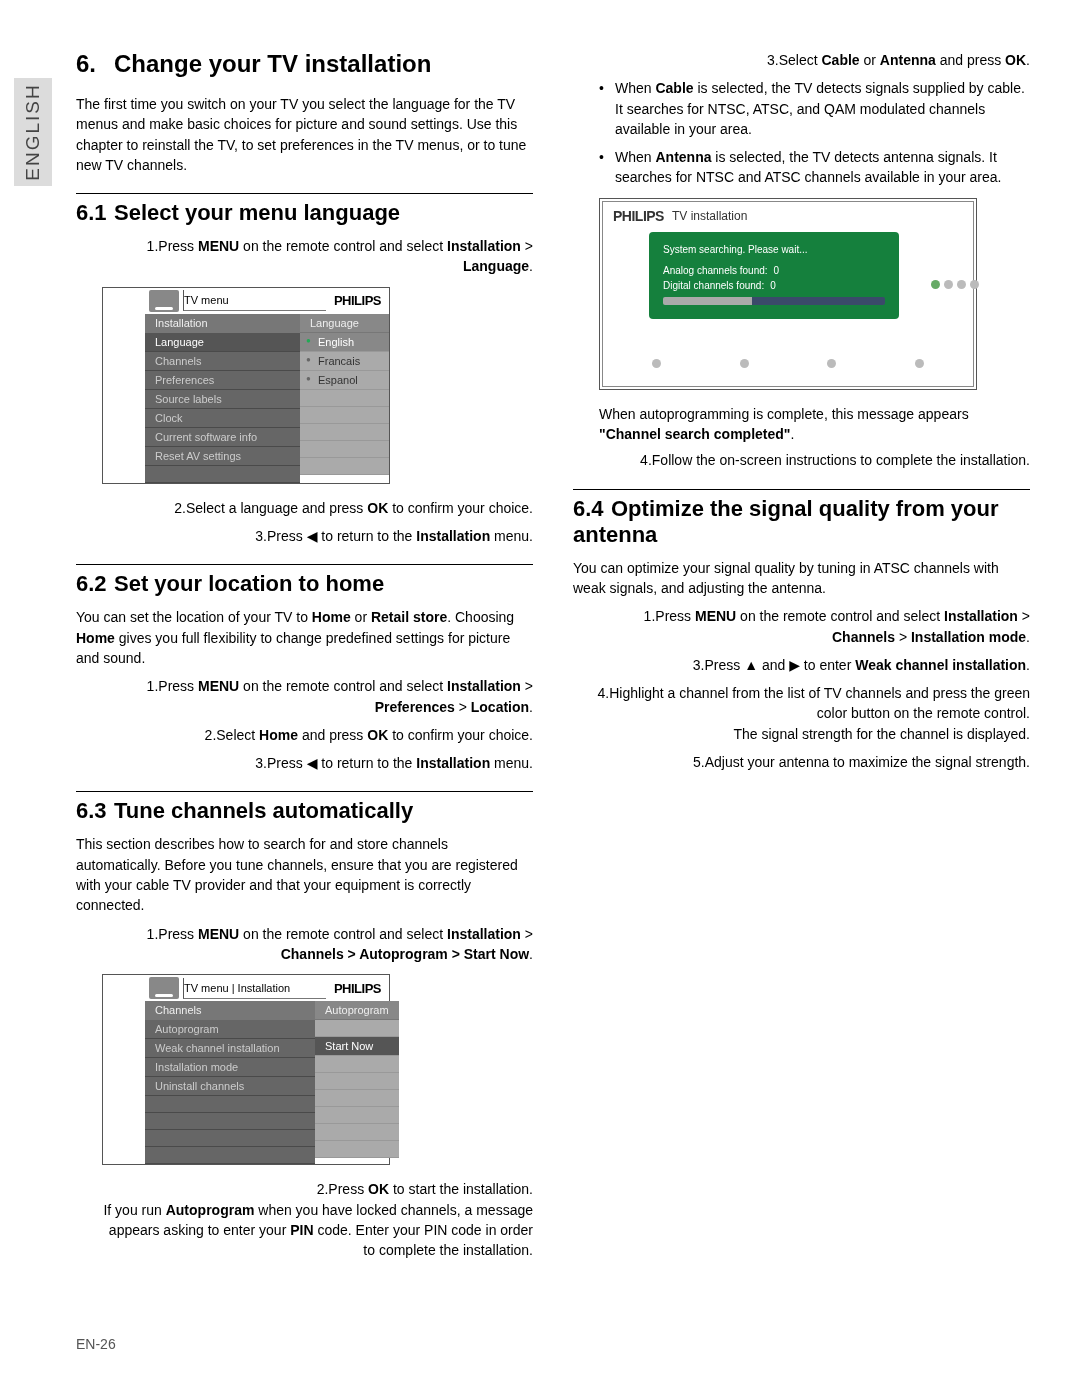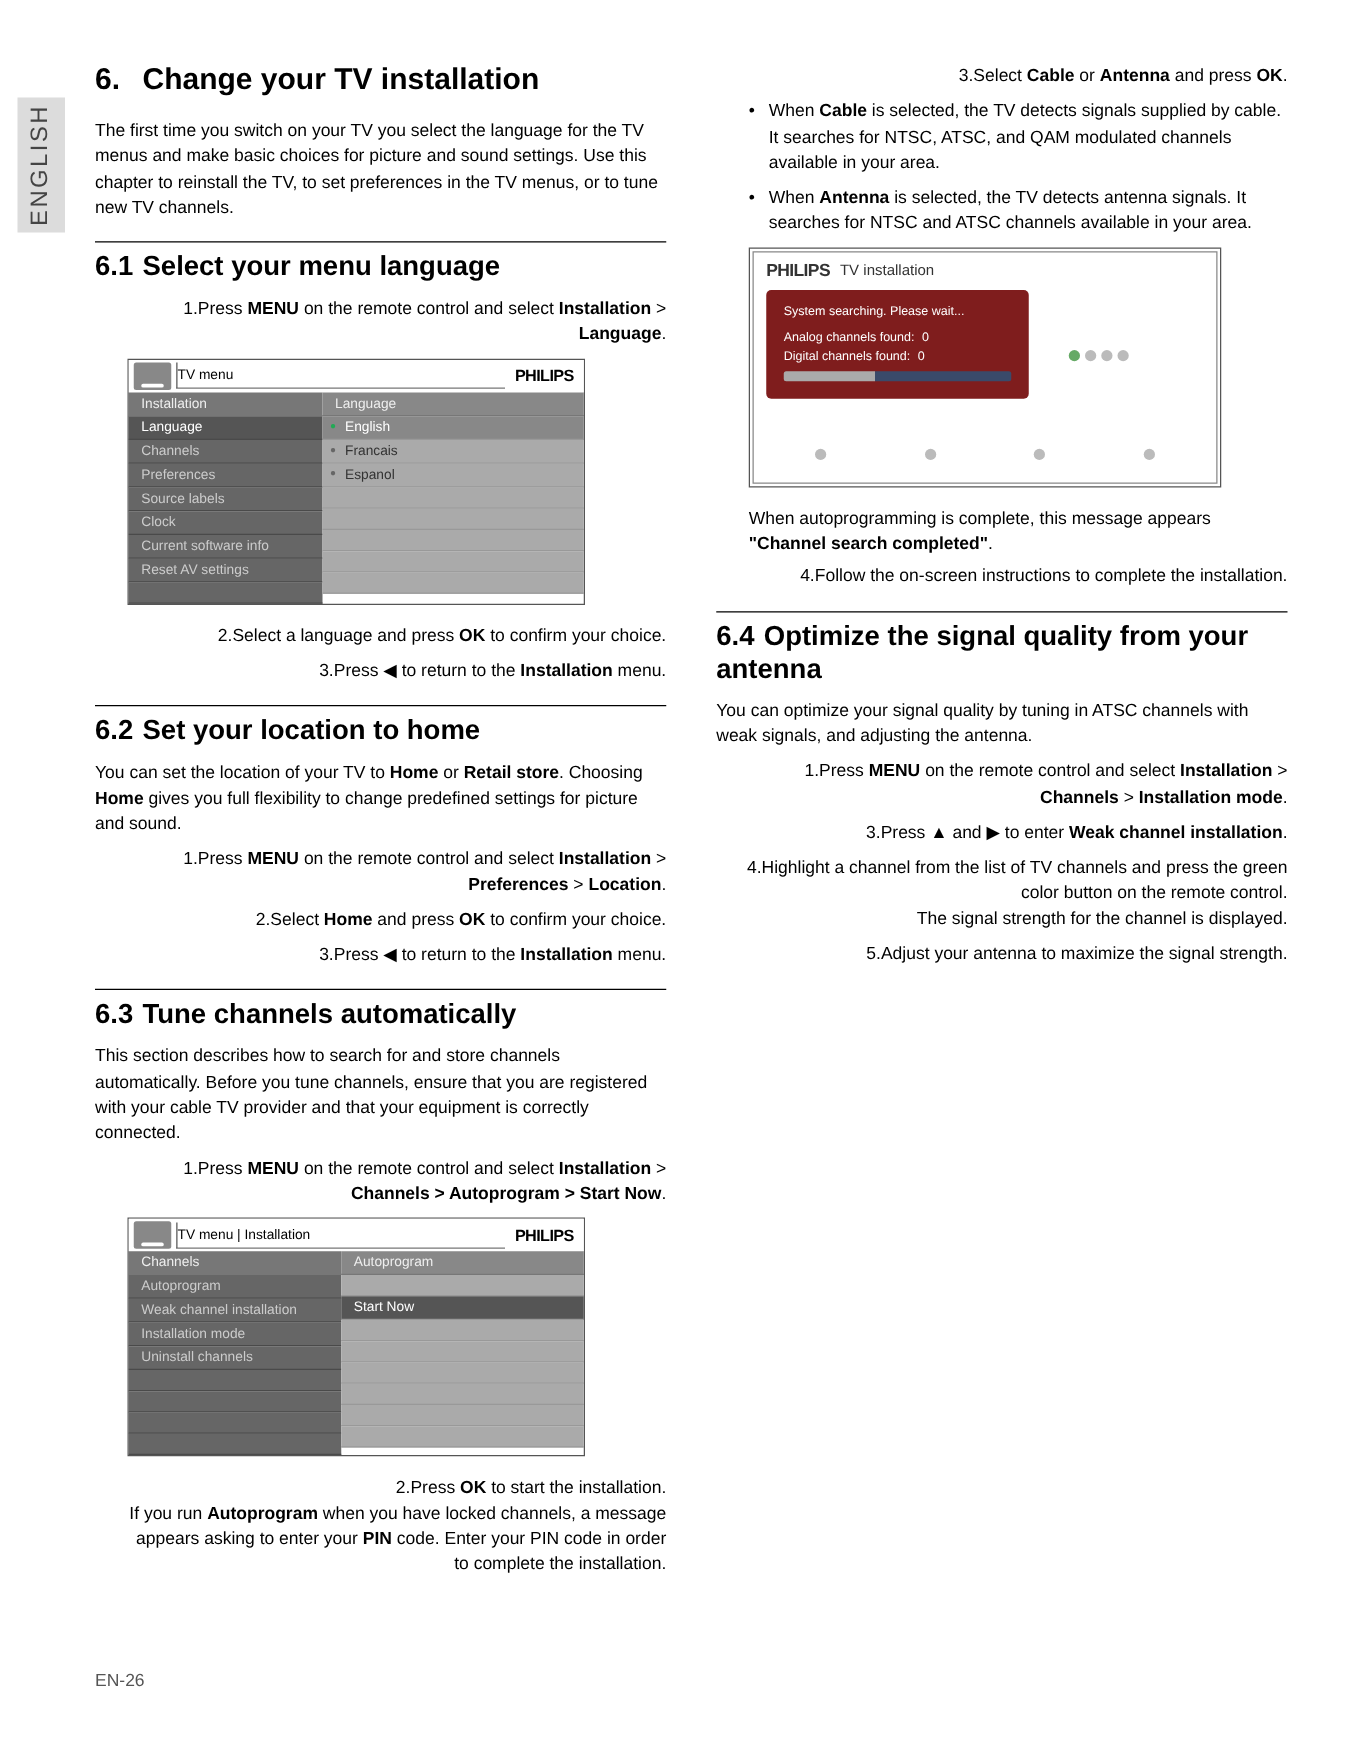--- a/index.html
+++ b/index.html
@@ -59,25 +59,26 @@
   ol > li { padding-left: 26px; text-indent: -26px; text-align: right; }
   ol > li .n { display: inline-block; width: 26px; text-indent: 0; }
   ul.sub { list-style: none; margin: 6px 0 8px 26px; }
   ul.sub > li { padding-left: 16px; text-indent: -16px; margin-bottom: 8px; position: relative; }
   ul.sub > li::before { content: "•"; display: inline-block; width: 16px; text-indent: 0; }
   strong { font-weight: 700; }
   em { font-style: italic; }
 
   
   .fig-menu {
-    width: 366px;
+    width: 288px;
     margin: 10px 0 14px 26px;
     border: 1px solid #555;
     font-size: 11px;
     color: #fff;
+    padding-left: 42px;
   }
   .fig-head {
     background: #fff;
     display: flex;
     align-items: center;
   }
   .fig-icon {
     width: 30px; height: 22px;
     background: #888;
     margin: 2px 4px;
@@ -108,28 +109,29 @@
   .fig-search {
     width: 378px;
     margin: 10px 0 14px 26px;
     border: 1.5px solid #555;
     padding: 2px;
   }
   .fig-search-inner { border:1px solid #888; padding:6px 10px 18px; background:#fff; position:relative;}
   .fs-title { font-size:12px; color:#333; display:flex; align-items:center; gap:8px;}
   .fs-brand { font-weight:700; font-size:14px; letter-spacing:-0.5px;}
   .fs-box {
-    background:#7f1d1d;
+    background:#15803d;
     color:#fff;
     font-size:10px;
     padding:12px 14px 14px;
     margin-top:8px;
     border-radius:4px;
-    width: 210px;
+    width: 250px;
     position: relative;
+    margin-left: 36px;
   }
   .fs-line { display:flex; gap:6px; margin-bottom:4px;}
   .fs-progress { height:8px; background:linear-gradient(to right,#aaa 40%,#3a4a6a 40%); margin-top:6px; border-radius:2px;}
   .fs-dots { position:absolute; right:-80px; top:48px; display:flex; gap:4px;}
   .fs-dot { width:9px; height:9px; border-radius:50%; background:#bbb;}
   .fs-dot.on { background:#6a6;}
   .fs-bottom { display:flex; justify-content:space-around; margin-top:40px;}
   .fs-bottom span { width:9px; height:9px; border-radius:50%; background:#bbb; display:inline-block;}
 
   .spacer-caption { padding-left:26px; font-size:14px; line-height:1.45; margin-bottom:6px; }

